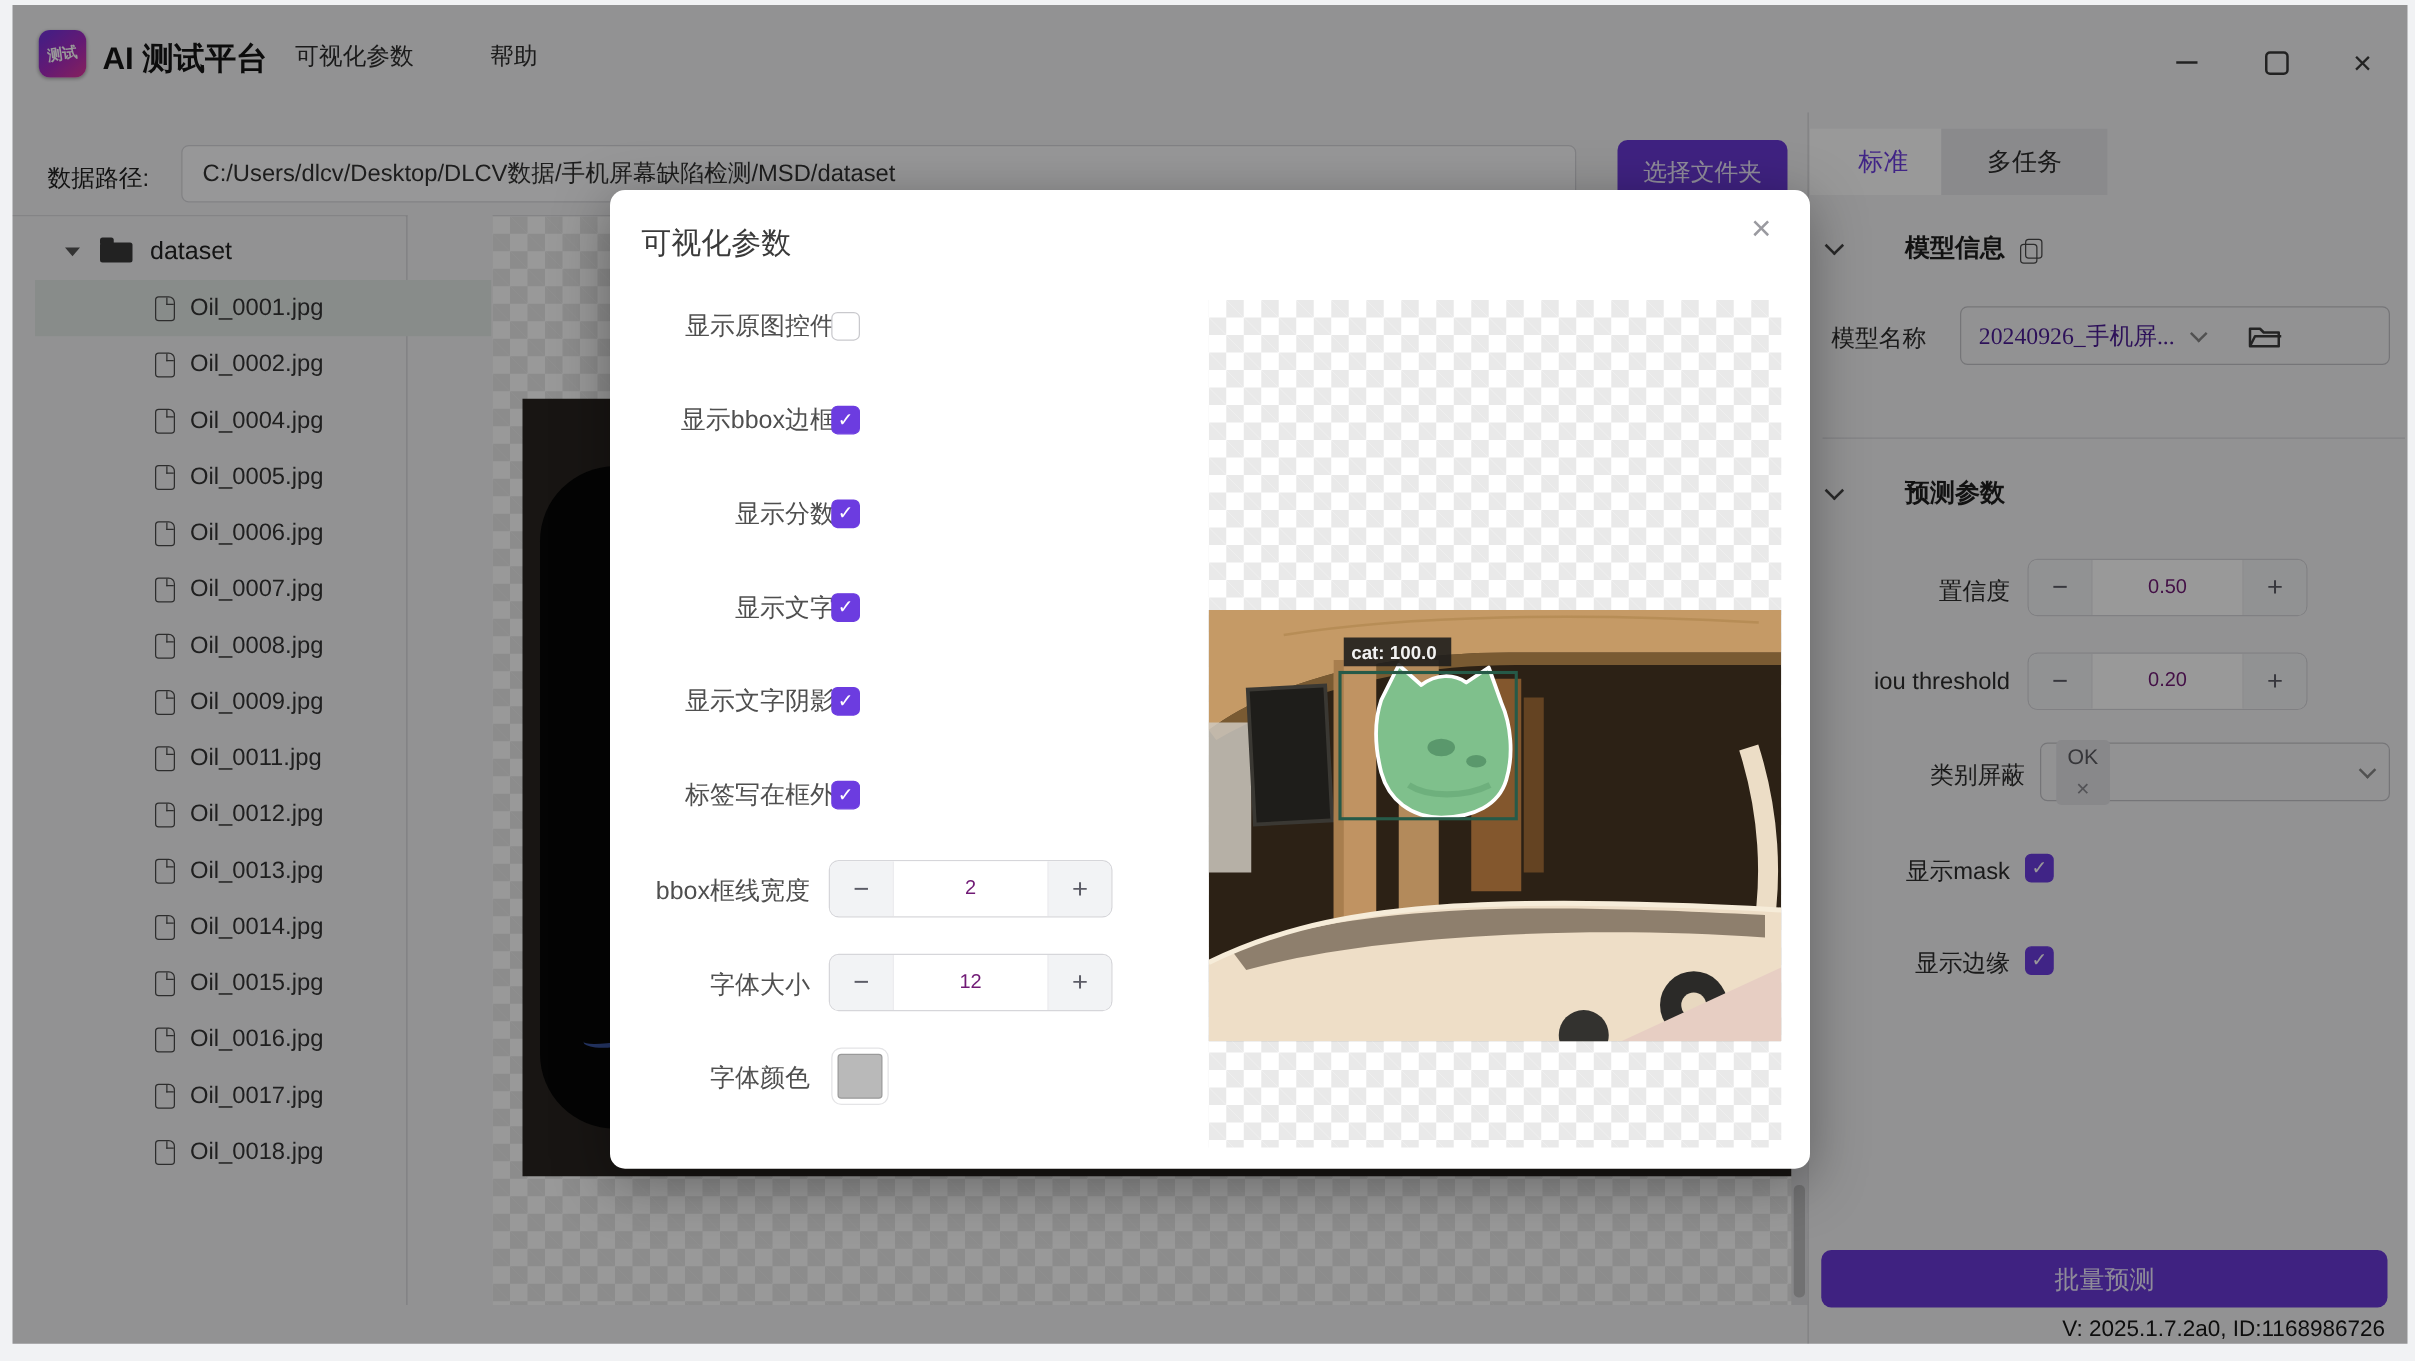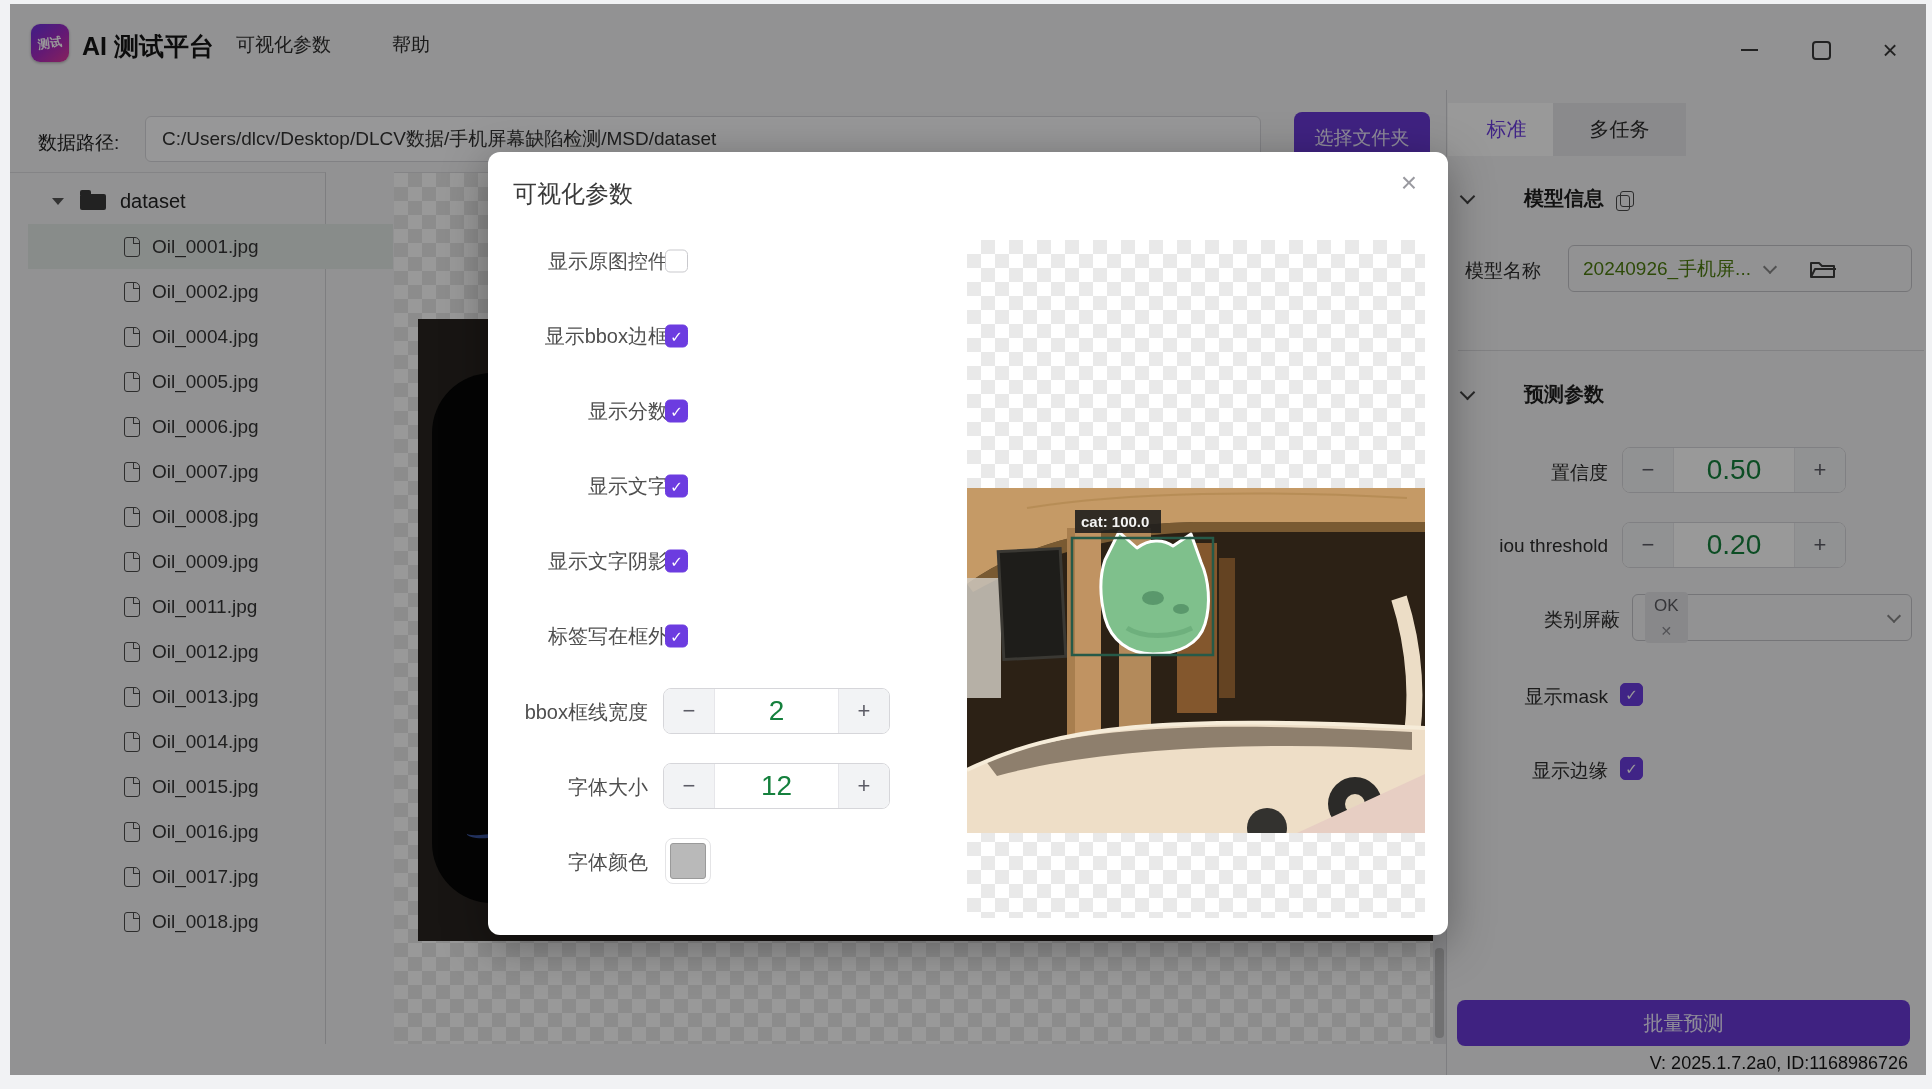--- a/index.html
+++ b/index.html
@@ -57,21 +57,21 @@
   .sec-head{display:flex;align-items:center;gap:10px;}
   .sec-title{font-size:20px;font-weight:bold;color:#1e1e1e;margin-left:41px;}
   .chev{width:9px;height:9px;border-right:2px solid #444;border-bottom:2px solid #444;transform:rotate(45deg);margin-top:-4px;}
   .chev-gray{width:8px;height:8px;border-right:2px solid #888;border-bottom:2px solid #888;transform:rotate(45deg);margin-top:-4px;}
   .copyic{position:relative;width:12px;height:14px;border:1.6px solid #4a4a4a;border-radius:3px;background:#f4f4f6;}
   .copyic::before{content:'';position:absolute;left:-5px;top:3px;width:12px;height:14px;border:1.6px solid #4a4a4a;border-radius:3px;}
   .rlabel{font-size:19px;color:#2d2d2d;}
   .selbox{border:1px solid #c4c4c8;border-radius:6px;box-sizing:border-box;display:flex;align-items:center;}
   .stepper{display:flex;border:1px solid #d6d6da;border-radius:8px;overflow:hidden;background:#fff;box-sizing:border-box;}
   .stepper .seg{width:50px;display:flex;align-items:center;justify-content:center;background:#f2f3f5;color:#5c5c66;font-size:22px;}
-  .stepper .val{flex:1;display:flex;align-items:center;justify-content:center;font-size:28px;color:#15803d;background:#fff;
+  .stepper .val{flex:1;display:flex;align-items:center;justify-content:center;font-size:16px;color:#701a75;background:#fff;
                 border-left:1px solid #e6e6ea;border-right:1px solid #e6e6ea;}
   .cb{width:23px;height:23px;border-radius:5px;border:1.5px solid #c9c9cd;background:#fff;
       display:flex;align-items:center;justify-content:center;box-sizing:border-box;}
   .cb.on{background:#6c3ce0;border-color:#6c3ce0;}
   .cb .tick{display:none;color:#fff;font-size:15px;line-height:1;}
   .cb.on .tick{display:block;}
   .tag{display:inline-flex;align-items:center;gap:7px;background:#e3e3e7;border-radius:4px;
        padding:4px 9px;font-size:17px;color:#5a5a60;flex-direction:column;}
   .tag .x{font-size:14px;color:#8a8a90;}
   #ver{font-size:18px;color:#161616;}
@@ -213,21 +213,21 @@
   </div>
 
   <div class="abs sec-head" style="left:1462px;top:185px;">
     <span class="chev"></span>
     <span class="sec-title">模型信息</span>
     <span class="copyic" style="margin-left:6px;"></span>
   </div>
 
   <div class="abs rlabel" style="left:1465px;top:258px;">模型名称</div>
   <div class="abs selbox" style="left:1568px;top:245px;width:344px;height:47px;padding:0 14px;">
-    <span style="font-size:19px;color:#4d7c0f;white-space:nowrap;">20240926_手机屏...</span>
+    <span style="font-size:19px;color:#4c1d95;white-space:nowrap;font-family:Liberation Serif, serif;">20240926_手机屏...</span>
     <span class="chev-gray" style="margin-left:14px;"></span>
     <svg width="28" height="22" viewBox="0 0 28 22" style="margin-left:34px;">
       <path d="M2 5 h8 l3 3 h12 v11 h-23 z" fill="none" stroke="#3c3c3c" stroke-width="2" stroke-linejoin="round"></path>
       <path d="M2 19 l4 -8 h21" fill="none" stroke="#3c3c3c" stroke-width="2" stroke-linejoin="round"></path>
     </svg>
   </div>
 
   <div class="abs" style="left:1458px;top:350px;width:466px;height:1px;background:#d9d9dd;"></div>
 
   <div class="abs sec-head" style="left:1462px;top:381px;">

